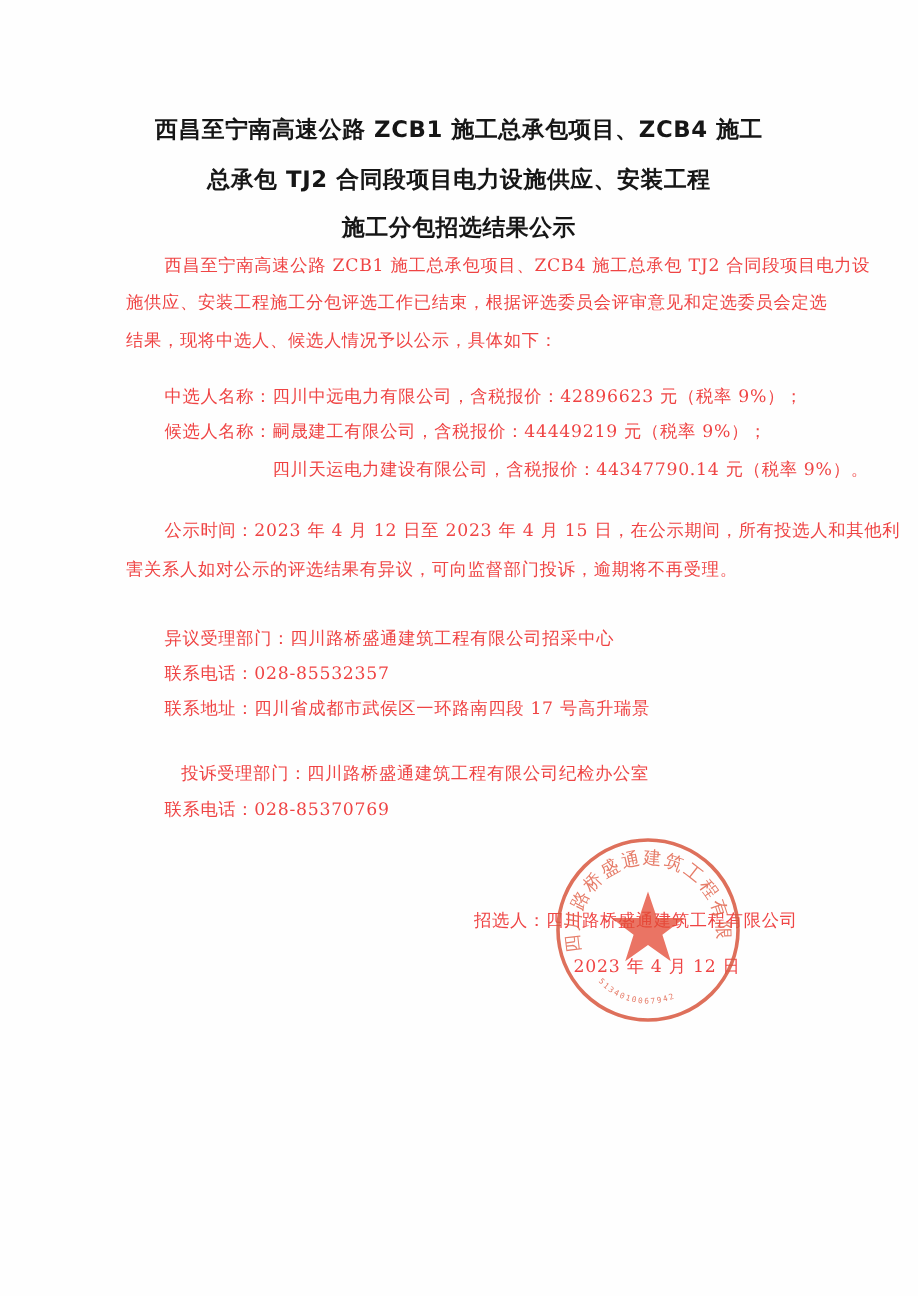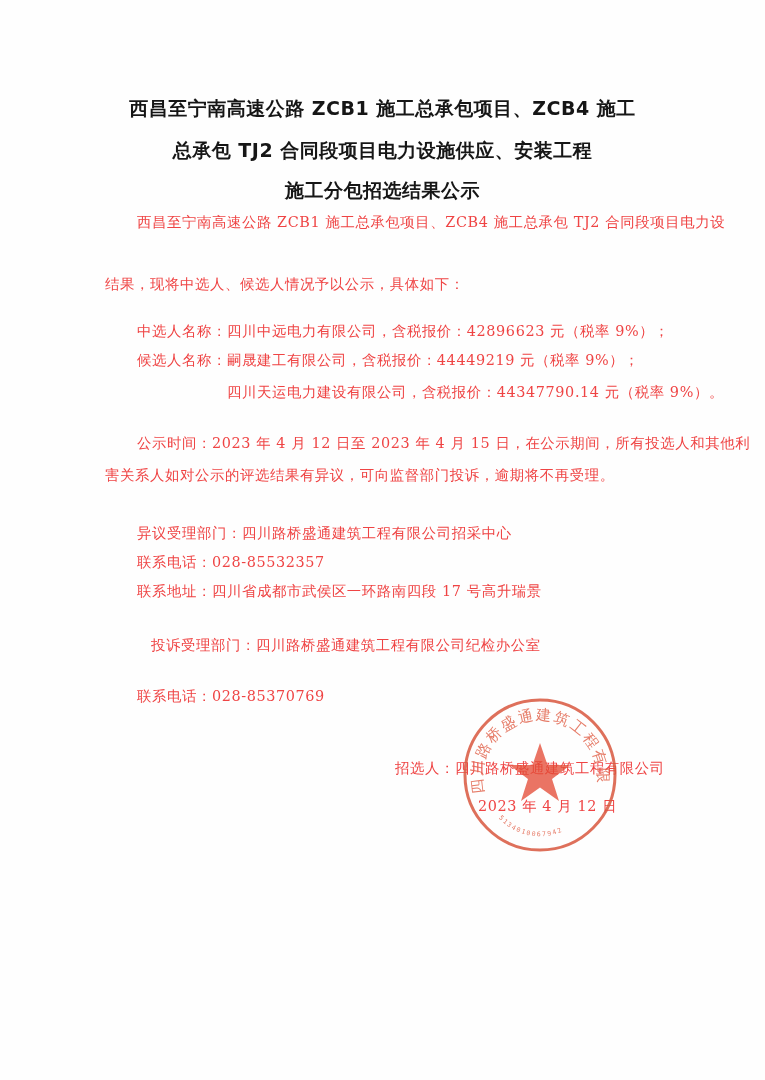--- a/index.html
+++ b/index.html
@@ -51,37 +51,38 @@
 </head>
 <body>
 
 <div class="page">
 
   <div class="title-line" style="top:96px;">西昌至宁南高速公路 ZCB1 施工总承包项目、ZCB4 施工</div>
   <div class="title-line" style="top:138px;">总承包 TJ2 合同段项目电力设施供应、安装工程</div>
   <div class="title-line" style="top:178px;">施工分包招选结果公示</div>
 
   <div class="text" style="left:137px; top:212px;">西昌至宁南高速公路 ZCB1 施工总承包项目、ZCB4 施工总承包 TJ2 合同段项目电力设</div>
+  <div class="text" style="left:105px; top:243px;">施供应、安装工程施工分包评选工作已结束，根据评选委员会评审意见和定选委员会定选</div>
   <div class="text" style="left:105px; top:274px;">结果，现将中选人、候选人情况予以公示，具体如下：</div>
 
   <div class="text" style="left:137px; top:321px;">中选人名称：</div>
   <div class="text" style="left:227px; top:321px;">四川中远电力有限公司，含税报价：42896623 元（税率 9%）；</div>
   <div class="text" style="left:137px; top:350px;">候选人名称：</div>
   <div class="text" style="left:227px; top:350px;">嗣晟建工有限公司，含税报价：44449219 元（税率 9%）；</div>
   <div class="text" style="left:227px; top:382px;">四川天运电力建设有限公司，含税报价：44347790.14 元（税率 9%）。</div>
 
   <div class="text" style="left:137px; top:433px;">公示时间：2023 年 4 月 12 日至 2023 年 4 月 15 日，在公示期间，所有投选人和其他利</div>
   <div class="text" style="left:105px; top:465px;">害关系人如对公示的评选结果有异议，可向监督部门投诉，逾期将不再受理。</div>
 
   <div class="text" style="left:137px; top:523px;">异议受理部门：四川路桥盛通建筑工程有限公司招采中心</div>
   <div class="text" style="left:137px; top:552px;">联系电话：028-85532357</div>
   <div class="text" style="left:137px; top:581px;">联系地址：四川省成都市武侯区一环路南四段 17 号高升瑞景</div>
 
   <div class="text" style="left:151px; top:635px;">投诉受理部门：四川路桥盛通建筑工程有限公司纪检办公室</div>
-  <div class="text" style="left:137px; top:686px;text-align:right;">联系电话：028-85370769</div>
+  <div class="text" style="left:137px; top:665px;text-align:right;">联系电话：028-85370769</div>
 
   <div class="text" style="left:395px; top:758px;">招选人：四川路桥盛通建筑工程有限公司</div>
   <div class="text" style="left:478px; top:796px;">2023 年 4 月 12 日</div>
 
   <svg class="seal" viewBox="0 0 156 156">
     <defs>
       <path id="sealArc" d="M 22 96 A 58 58 0 1 1 134 96" fill="none"></path>
       <path id="sealArcBottom" d="M 34 118 A 56 56 0 0 0 122 118" fill="none"></path>
     </defs>
     <circle cx="78" cy="78" r="75" fill="none" stroke="#d9583f" stroke-width="3"></circle>

